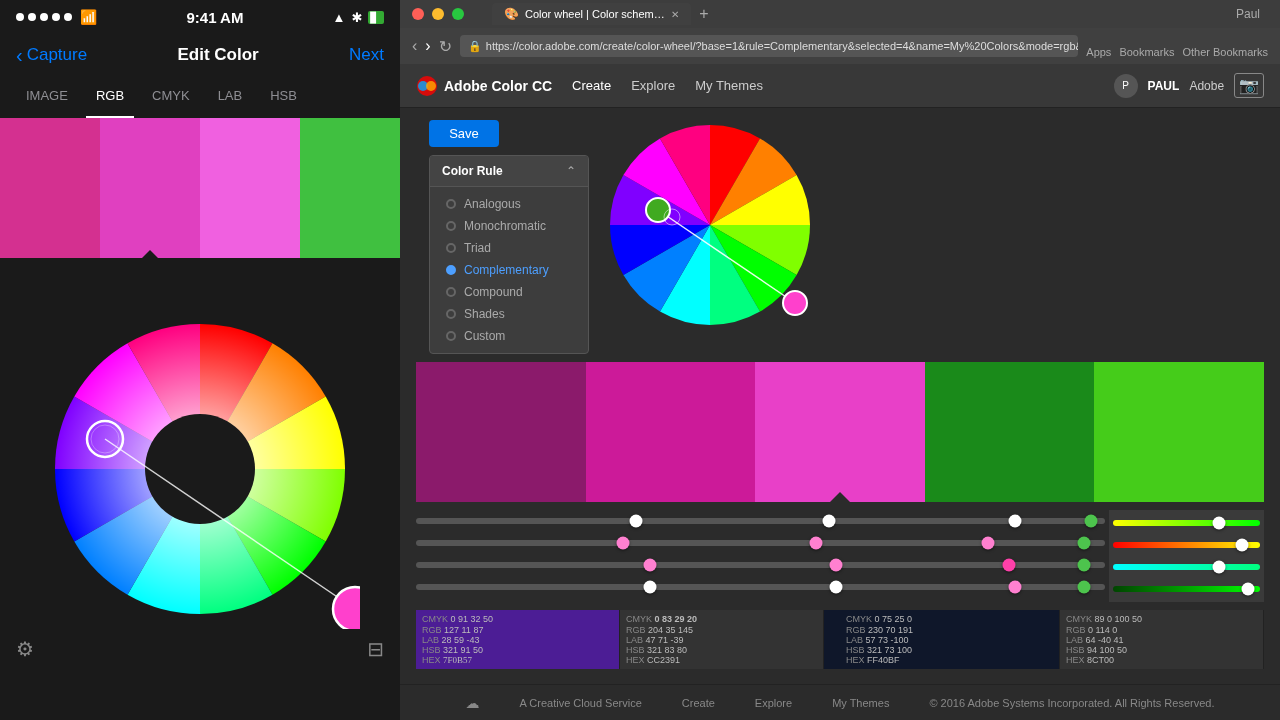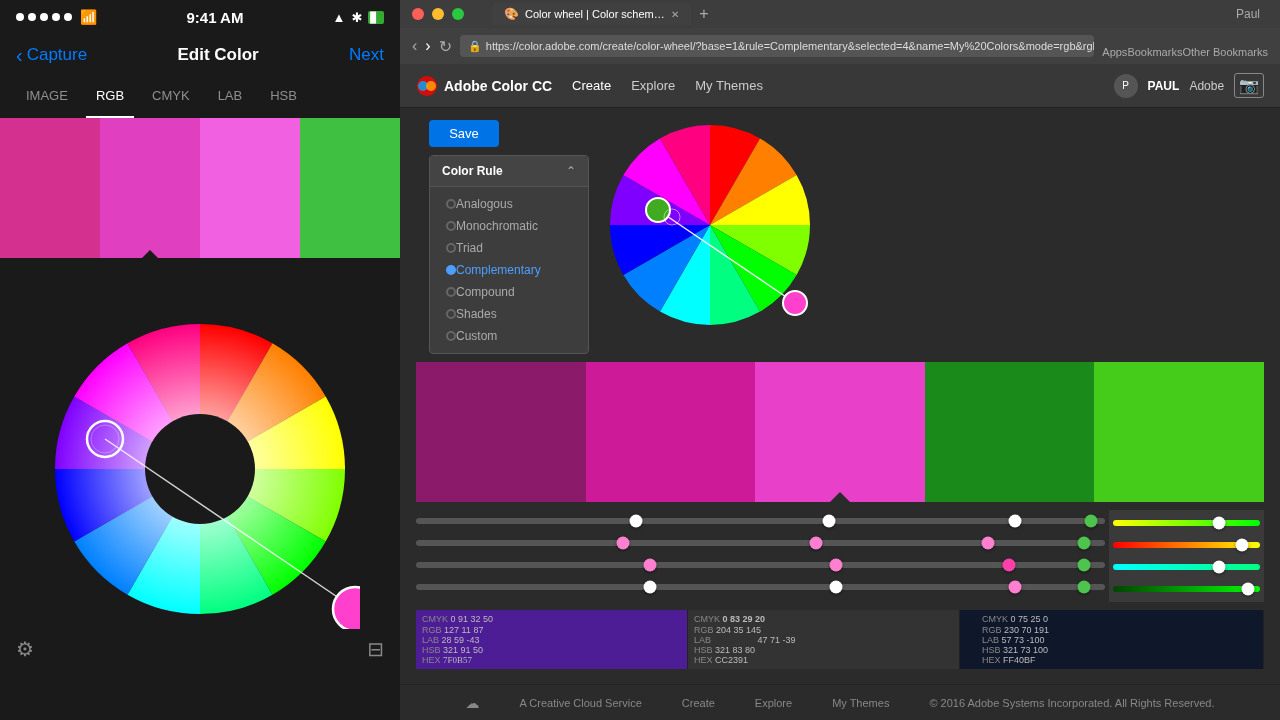--- a/index.html
+++ b/index.html
@@ -173,21 +173,21 @@
       display: flex;
       align-items: center;
       padding: 0 8px;
       color: #ddd;
       font-size: 11px;
       overflow: hidden;
       white-space: nowrap;
     }
     .mac-bookmarks {
       display: flex;
-      gap: 0;
+      gap: 8px;
       color: #aaa;
       font-size: 11px;
       margin-top: 12px;
     }
 
     
     .adobe-app {
       flex: 1;
       background: #2b2b2b;
       display: flex;
@@ -243,20 +243,21 @@
     }
     .color-rule-title { color: white; font-size: 12px; font-weight: 600; }
     .color-rule-items { padding: 6px 0; }
     .color-rule-item {
       padding: 4px 16px;
       color: #aaa;
       font-size: 12px;
       cursor: pointer;
       display: flex;
       align-items: center;
+      gap: 8px;
     }
     .color-rule-item.active { color: #4d9fff; }
     .color-rule-radio {
       width: 10px;
       height: 10px;
       border-radius: 50%;
       border: 2px solid #666;
       flex-shrink: 0;
     }
     .color-rule-radio.active {
@@ -595,33 +596,40 @@
           <div style="color:#888; margin-bottom:1px;">CMYK <span style="color:#bbb;">0  91  32  50</span></div>
           <div style="color:#888;">RGB <span style="color:#bbb;">127  11  87</span></div>
           <div style="color:#888;">LAB <span style="color:#bbb;">28  59  -43</span></div>
           <div style="color:#888;">HSB <span style="color:#bbb;">321  91  50</span></div>
           <div style="color:#888;">HEX <span style="color:#bbb;font-family:Liberation Serif, serif;">7F0B57</span></div>
         </div>
 
         <div style="flex:1; background:#333; padding:4px 6px; border-right:1px solid #222;">
           <div style="color:#888; margin-bottom:1px;">CMYK <span style="color:#bbb;font-weight:bold;">0  83  29  20</span></div>
           <div style="color:#888;">RGB <span style="color:#bbb;">204  35  145</span></div>
-          <div style="color:#888;">LAB <span style="color:#bbb;margin-left:44px;">47  71  -39</span></div>
+          <div style="color:#888;">LAB <span style="color:#bbb;">47  71  -39</span></div>
           <div style="color:#888;">HSB <span style="color:#bbb;">321  83  80</span></div>
           <div style="color:#888;">HEX <span style="color:#bbb;">CC2391</span></div>
         </div>
 
         <div style="flex:1; background:#0f172a; padding:4px 22px; border-right:1px solid #222;">
           <div style="color:#888; margin-bottom:1px;">CMYK <span style="color:#bbb;">0  75  25  0</span></div>
           <div style="color:#888;">RGB <span style="color:#bbb;">230  70  191</span></div>
           <div style="color:#888;">LAB <span style="color:#bbb;">57  73  -100</span></div>
           <div style="color:#888;">HSB <span style="color:#bbb;">321  73  100</span></div>
           <div style="color:#888;">HEX <span style="color:#bbb;">FF40BF</span></div>
         </div>
 
+        <div style="flex:1; background:#333; padding:4px 6px; border-right:1px solid #222;">
+          <div style="color:#888; margin-bottom:1px;">CMYK <span style="color:#bbb;">89  0  100  50</span></div>
+          <div style="color:#888;">RGB <span style="color:#bbb;">0  114  0</span></div>
+          <div style="color:#888;">LAB <span style="color:#bbb;">64  -40  41</span></div>
+          <div style="color:#888;">HSB <span style="color:#bbb;">94  100  50</span></div>
+          <div style="color:#888;">HEX <span style="color:#bbb;">8CT00</span></div>
+        </div>
 
       </div>
 
     </div>
 
     <div class="adobe-footer">
       <span style="font-size:14px;">☁</span>
       <span>A Creative Cloud Service</span>
       <span>Create</span>
       <span>Explore</span>

